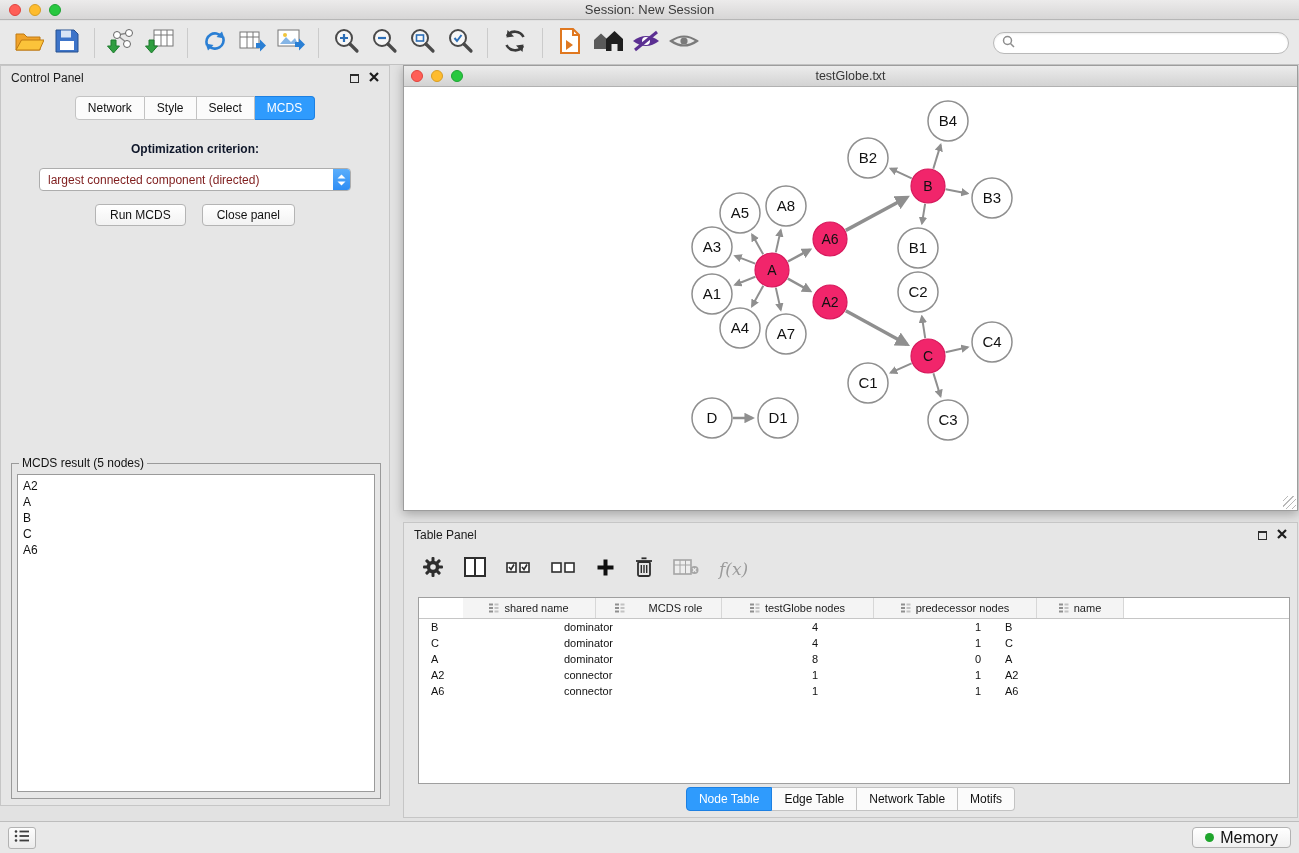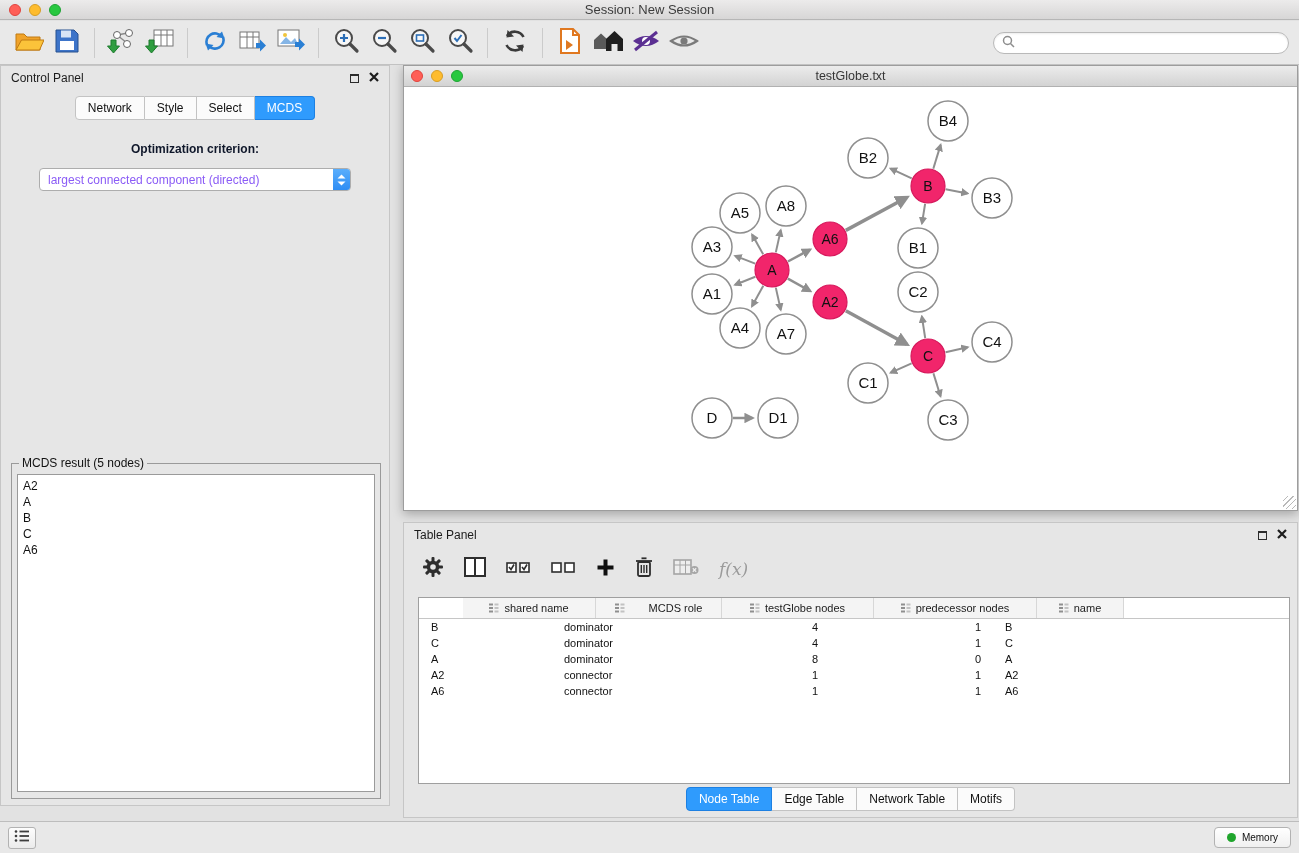--- a/index.html
+++ b/index.html
@@ -34,21 +34,21 @@
   .panel-header .hdr-icons { margin-left:auto; display:flex; gap:10px; align-items:center; }
   .float-box { width:9px; height:9px; border:1.5px solid #2b2b2b; border-top-width:2.5px; display:inline-block; }
   .seg-tabs { display:flex; justify-content:center; margin-top:6px; }
   .seg-tab { font-size:12px; padding:4px 12px; background:#fbfbfb; border:1px solid #c3c3c3; border-left:none; color:#111; white-space:nowrap;text-align:center; }
   .seg-tab:first-child { border-left:1px solid #c3c3c3; border-radius:4px 0 0 4px; }
   .seg-tab:last-child { border-radius:0 4px 4px 0; }
   .seg-tab.active { background:#2f9bfd; border-color:#1d80e2; color:#fff; }
   .opt-label { text-align:center; margin-top:22px; font-size:12px; font-weight:bold; color:#0f172a; }
   .combo { width:312px; height:23px; margin:12px auto 0; background:#fff; border:1px solid #adadad;
     border-radius:4px; display:flex; align-items:center; overflow:hidden; }
-  .combo-text { flex:1; font-size:12px; padding:0 8px; color:#8b5cf6; white-space:nowrap; }
+  .combo-text { flex:1; font-size:12px; padding:0 8px; color:#7f1d1d; white-space:nowrap; }
   .combo-stepper { width:17px; height:100%; background:linear-gradient(#5aaefc,#2e8df4); display:flex;
     flex-direction:column; align-items:center; justify-content:center; gap:2px; }
   .combo-stepper svg { display:block; }
   .btn-row { display:flex; justify-content:center; gap:16px; margin-top:13px; }
   .mac-btn { height:22px; padding:0 14px; font-size:12px; color:#111; background:linear-gradient(#ffffff,#f2f2f2);
     border:1px solid #b4b4b4; border-radius:4px; display:flex; align-items:center; }
   .result-fieldset { position:absolute; left:10px; right:8px; top:390px; bottom:6px;
     border:1px solid #9a9a9a; padding:4px 5px 6px; }
   .result-fieldset legend { font-size:12px; color:#111; padding:0 3px; margin-left:2px; }
   .result-list { background:#fff; border:1px solid #9a9a9a; width:100%; height:100%; overflow:auto; padding:3px 5px; }
@@ -81,21 +81,21 @@
   .t-row { display:flex; height:16px; align-items:center; }
   .t-cell { font-size:11px; color:#111; padding:0 12px; flex:0 0 auto; overflow:hidden; white-space:nowrap; }
   .table-tabs { position:absolute; left:0; right:0; bottom:6px; display:flex; justify-content:center; }
 
   
   .statusbar { position:absolute; left:0; right:0; bottom:0; height:32px; background:#e8e8e8;
     border-top:1px solid #bdbdbd; display:flex; align-items:center; padding:0 8px; }
   .status-left-btn { width:28px; height:22px; border:1px solid #b2b2b2; border-radius:3px;
     background:linear-gradient(#fdfdfd,#ebebeb); display:flex; align-items:center; justify-content:center; }
   .memory-btn { margin-left:auto; height:21px; border:1px solid #b2b2b2; border-radius:4px;
-    background:linear-gradient(#ffffff,#f0f0f0); display:flex; align-items:center; gap:6px; padding:0 12px; font-size:10px; color:#111; }
+    background:linear-gradient(#ffffff,#f0f0f0); display:flex; align-items:center; gap:6px; padding:0 12px; font-size:16px; color:#111; }
   .memory-dot { width:9px; height:9px; border-radius:50%; background:#1fa52c; }
 </style>
 </head>
 <body>
 
 <div class="app">
 
   <div class="titlebar">
     <div class="lights">
       <span class="light red"></span>
@@ -260,20 +260,24 @@
     <div class="combo">
       <span class="combo-text">largest connected component (directed)</span>
       <span class="combo-stepper">
         <svg width="9" height="5" viewBox="0 0 9 5">
             <path d="M0.5 4.5 L4.5 0.5 L8.5 4.5 z" fill="#fff"></path>
           </svg>
         <svg width="9" height="5" viewBox="0 0 9 5">
             <path d="M0.5 0.5 L4.5 4.5 L8.5 0.5 z" fill="#fff"></path>
           </svg>
       </span>
+    </div>
+    <div class="btn-row">
+      <div class="mac-btn">Run MCDS</div>
+      <div class="mac-btn">Close panel</div>
     </div>
     <fieldset class="result-fieldset">
       <legend>MCDS result (5 nodes)</legend>
       <div class="result-list">
           <div class="result-item">A2</div>
           <div class="result-item">A</div>
           <div class="result-item">B</div>
           <div class="result-item">C</div>
           <div class="result-item">A6</div>
         </div>

